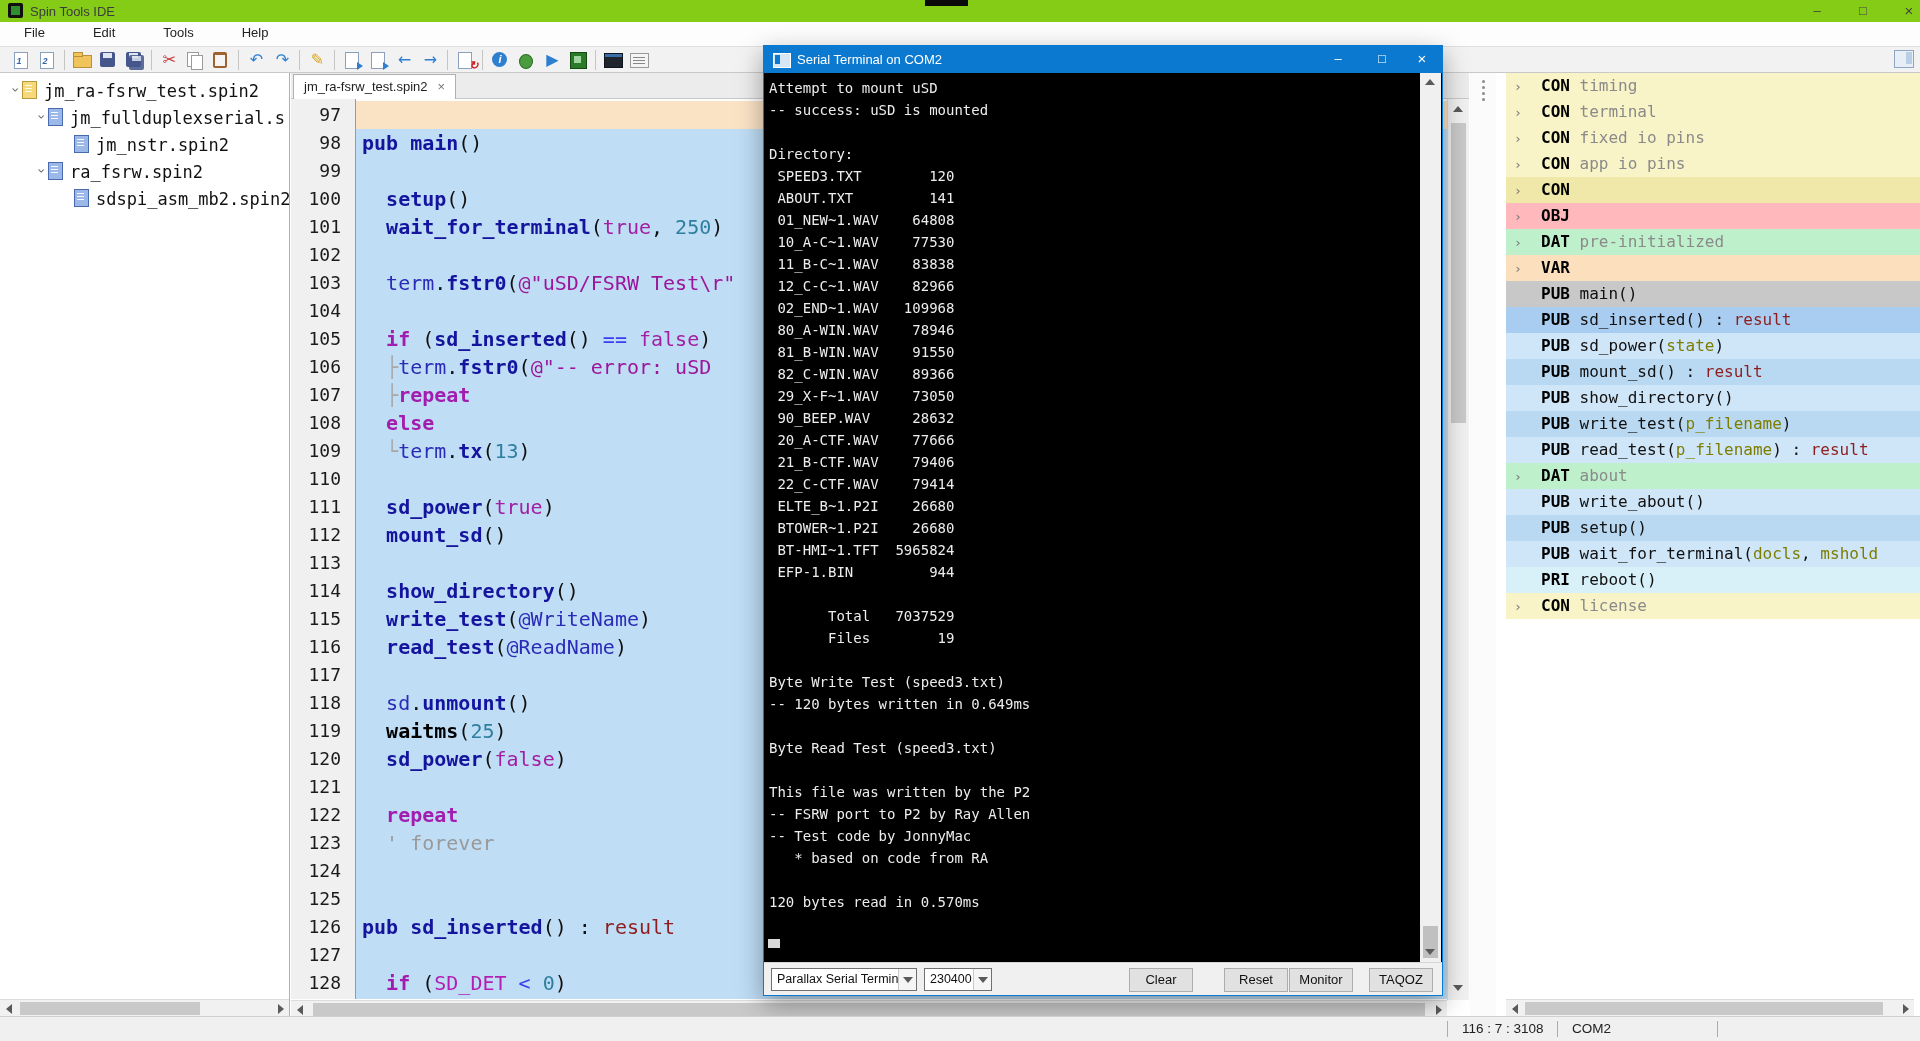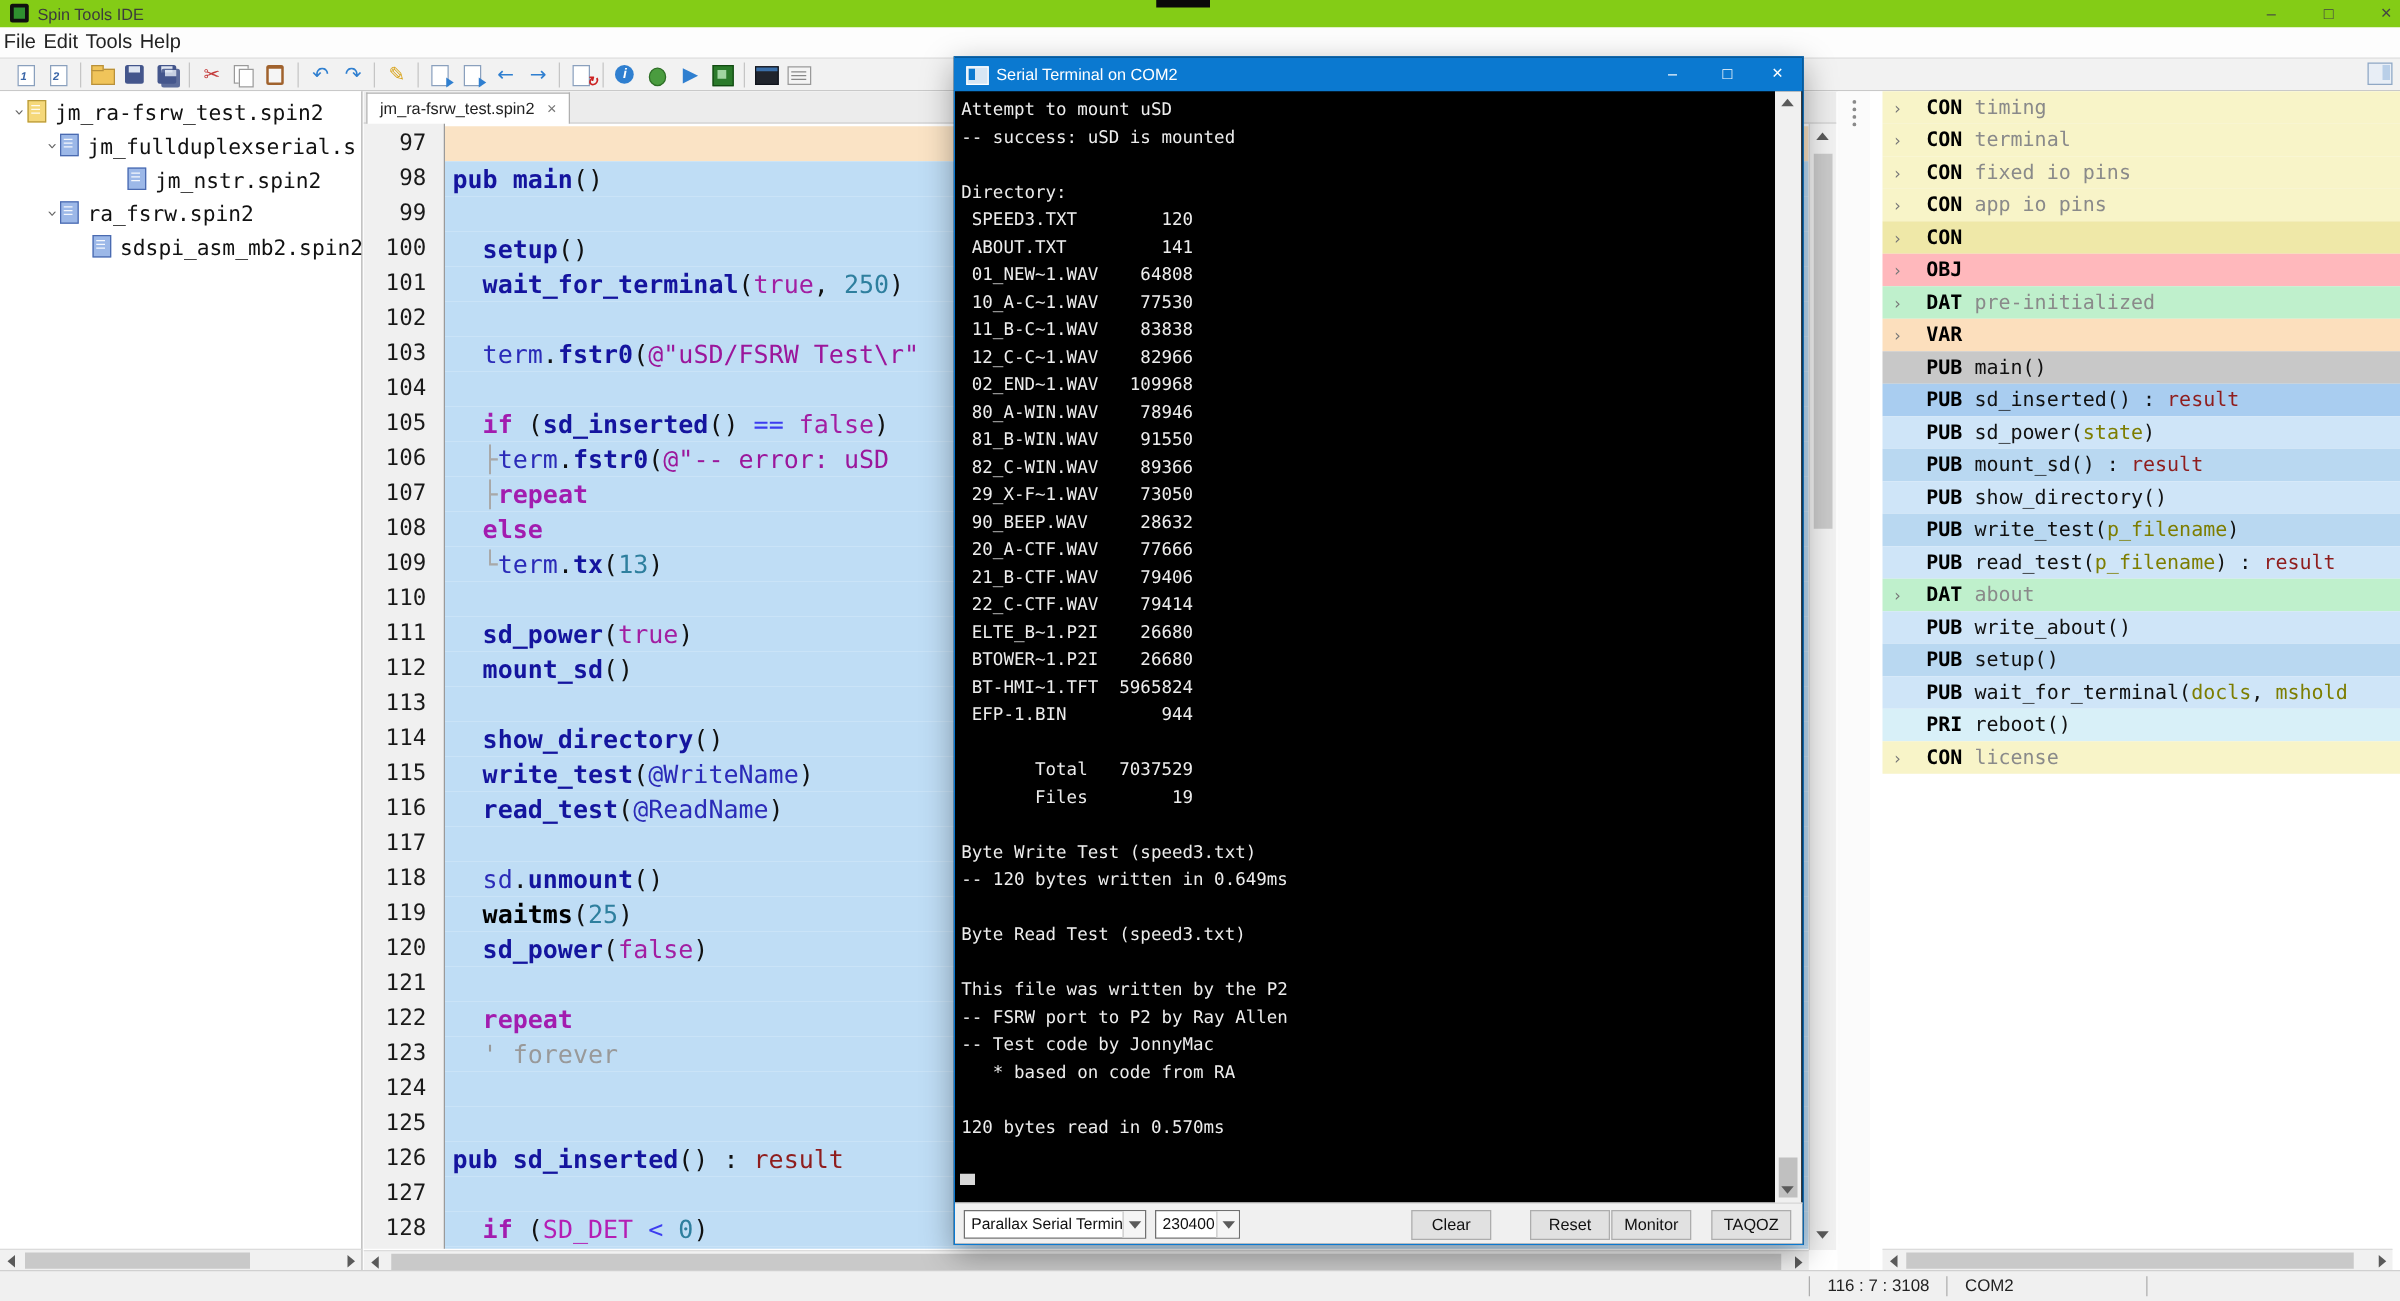--- a/index.html
+++ b/index.html
@@ -8,21 +8,21 @@
   .mono{font-family:"DejaVu Sans Mono",monospace;}
 
   
   #titlebar{position:absolute;left:0;top:0;width:1920px;height:22px;background:#84cc16;}
   #app-icon{position:absolute;left:8px;top:3px;width:15px;height:15px;background:#101010;border-radius:2px;}
   #app-icon i{position:absolute;left:3px;top:3px;width:9px;height:9px;background:#2f8f2f;display:block;}
   #window-title{position:absolute;left:30px;top:4px;font-size:13px;color:#3c3c3c;}
   #top-black-strip{position:absolute;left:925px;top:0;width:43px;height:6px;background:#0a0a0a;}
   .winbtn{position:absolute;top:0;width:46px;height:22px;text-align:center;line-height:22px;font-size:13px;color:#444;}
   #menubar{position:absolute;left:0;top:22px;width:1920px;height:24px;background:#fdfdfd;}
-  .menu-item{display:inline-block;padding:3px 3px;font-size:16px;color:#222;}
+  .menu-item{display:inline-block;padding:3px 24px;font-size:13px;color:#222;}
   #toolbar{position:absolute;left:0;top:46px;width:1920px;height:27px;background:#f2f2f2;
            border-top:1px solid #e0e0e0;border-bottom:1px solid #c9c9c9;box-sizing:border-box;}
   .tbtn{display:inline-block;vertical-align:top;width:26px;height:24px;margin-top:1px;position:relative;text-align:center;}
   .tsep{display:inline-block;vertical-align:top;width:1px;height:20px;margin:3px 4px 0 4px;background:#c5c5c5;}
   .tbtn .glyph{font-size:16px;line-height:24px;font-family:"DejaVu Sans",sans-serif;}
   .ic-doc{position:absolute;left:6px;top:4px;width:12px;height:15px;background:#fff;border:1px solid #8aa0bd;}
   .ic-badge{position:absolute;left:8px;top:8px;font-size:9px;color:#3a66a8;font-weight:bold;}
   .ic-folder{position:absolute;left:4px;top:7px;width:17px;height:11px;background:#f0c45a;border:1px solid #b8903a;}
   .ic-folder:before{content:"";position:absolute;left:-1px;top:-4px;width:8px;height:3px;background:#f0c45a;border:1px solid #b8903a;}
   .ic-floppy{position:absolute;left:5px;top:4px;width:15px;height:15px;background:#44568c;border-radius:2px;}
@@ -159,21 +159,21 @@
 <div id="toolbar">
   <span style="display:inline-block;width:4px;"></span>
   <span id="toolbar-items"><span class="tbtn"><i class="ic-doc"></i><i class="ic-badge">1</i></span><span class="tbtn"><i class="ic-doc"></i><i class="ic-badge">2</i></span><span class="tsep"></span><span class="tbtn"><i class="ic-folder"></i></span><span class="tbtn"><i class="ic-floppy"></i></span><span class="tbtn"><i class="ic-floppy"></i><i class="ic-floppy shadow"></i></span><span class="tsep"></span><span class="tbtn"><span class="glyph" style="color: rgb(196, 59, 59);">✂</span></span><span class="tbtn"><i class="ic-copy1"></i><i class="ic-copy2"></i></span><span class="tbtn"><i class="ic-clip"></i></span><span class="tsep"></span><span class="tbtn"><span class="glyph" style="color: rgb(47, 127, 208);">↶</span></span><span class="tbtn"><span class="glyph" style="color: rgb(47, 127, 208);">↷</span></span><span class="tsep"></span><span class="tbtn"><span class="glyph" style="color: rgb(217, 165, 32);">✎</span></span><span class="tsep"></span><span class="tbtn"><i class="ic-doc"></i><i class="ic-tri-badge"></i></span><span class="tbtn"><i class="ic-doc"></i><i class="ic-tri-badge"></i></span><span class="tbtn"><span class="glyph" style="color: rgb(47, 127, 208);">←</span></span><span class="tbtn"><span class="glyph" style="color: rgb(47, 127, 208);">→</span></span><span class="tsep"></span><span class="tbtn"><i class="ic-doc"></i><i class="ic-refresh">↻</i></span><span class="tsep"></span><span class="tbtn"><i class="ic-info">i</i></span><span class="tbtn"><i class="ic-bug"></i></span><span class="tbtn"><span class="glyph" style="color: rgb(47, 127, 208);">▶</span></span><span class="tbtn"><i class="ic-chip"></i></span><span class="tsep"></span><span class="tbtn"><i class="ic-term"></i></span><span class="tbtn"><i class="ic-console"></i></span></span>
   <span id="panel-toggle-icon"></span>
 </div>
 
 <div id="tree-panel" class="mono">
   <div id="tree-rows" style="padding-top:5px;">
       <div class="tree-row" style="padding-left: 8px;"><span class="tree-chev" style="display: inline-block; transform: rotate(90deg);">›</span><span class="tree-ic yellow"></span><span>jm_ra-fsrw_test.spin2</span></div>
       <div class="tree-row" style="padding-left: 34px;"><span class="tree-chev" style="display: inline-block; transform: rotate(90deg);">›</span><span class="tree-ic blue"></span><span>jm_fullduplexserial.s</span></div>
-      <div class="tree-row" style="padding-left: 88px;"><span class="tree-chev"></span><span class="tree-ic blue"></span><span>jm_nstr.spin2</span></div>
+      <div class="tree-row" style="padding-left: 60px;"><span class="tree-chev"></span><span class="tree-ic blue"></span><span>jm_nstr.spin2</span></div>
       <div class="tree-row" style="padding-left: 34px;"><span class="tree-chev" style="display: inline-block; transform: rotate(90deg);">›</span><span class="tree-ic blue"></span><span>ra_fsrw.spin2</span></div>
       <div class="tree-row" style="padding-left: 60px;"><span class="tree-chev"></span><span class="tree-ic blue"></span><span>sdspi_asm_mb2.spin2</span></div>
     </div>
   <div class="hscroll" style="left:0;bottom:0;width:289px;">
     <span class="arrowbox" style="left:0;">
         <i class="tri left" style="left:6px;top:4px;"></i>
       </span>
     <span class="hthumb" style="left:20px;width:180px;"></span>
     <span class="arrowbox" style="right:0;">
         <i class="tri right" style="left:7px;top:4px;"></i>

